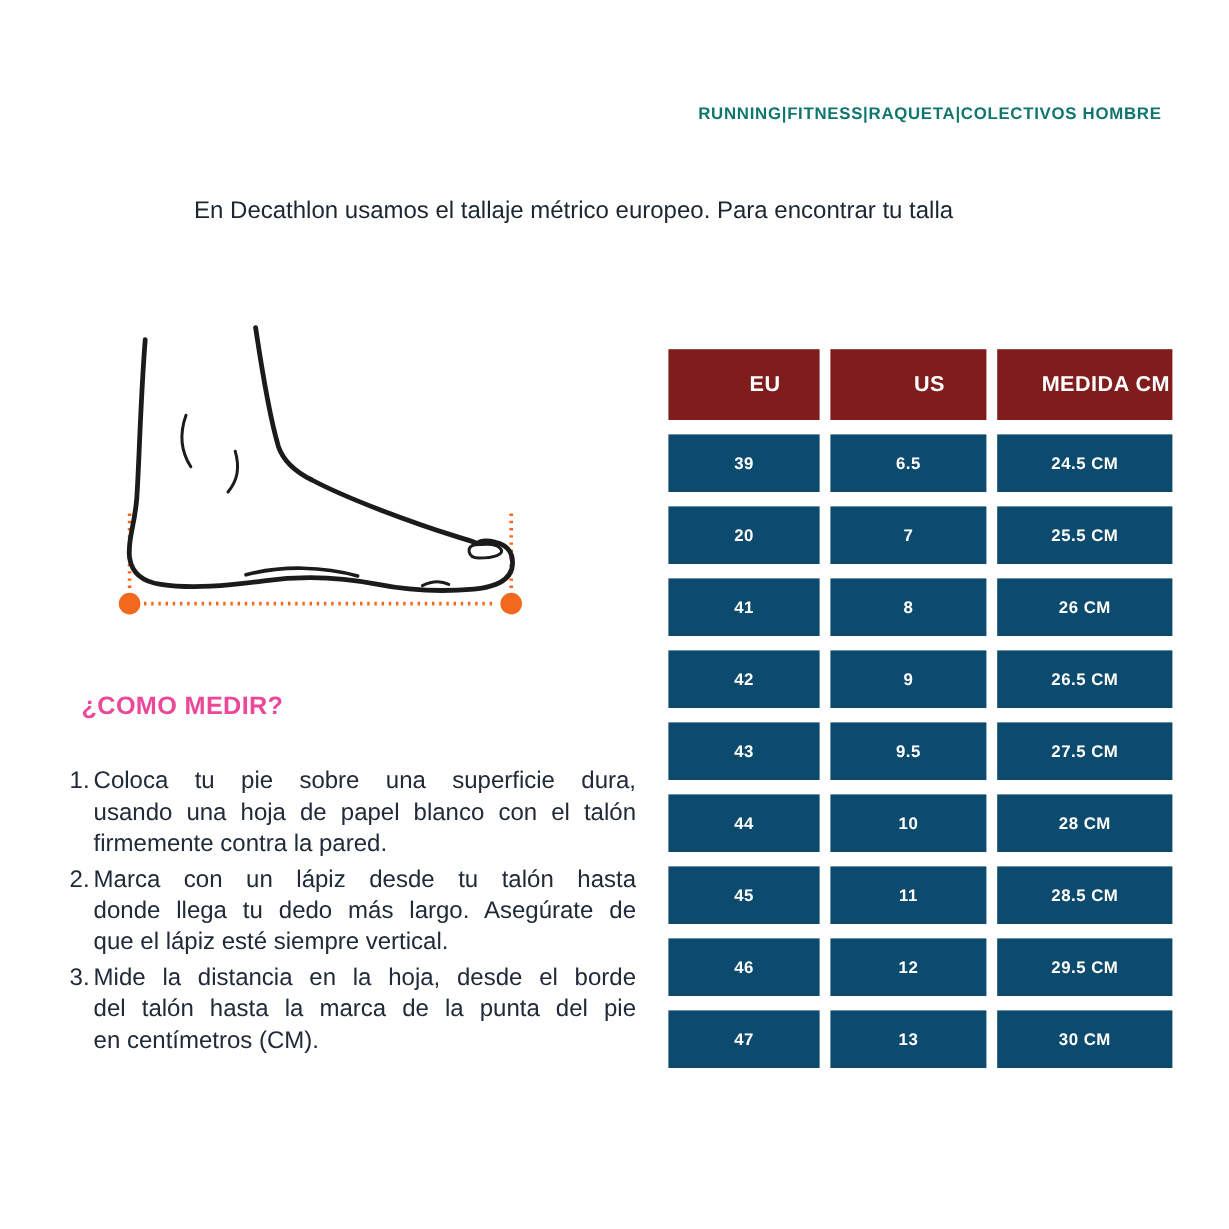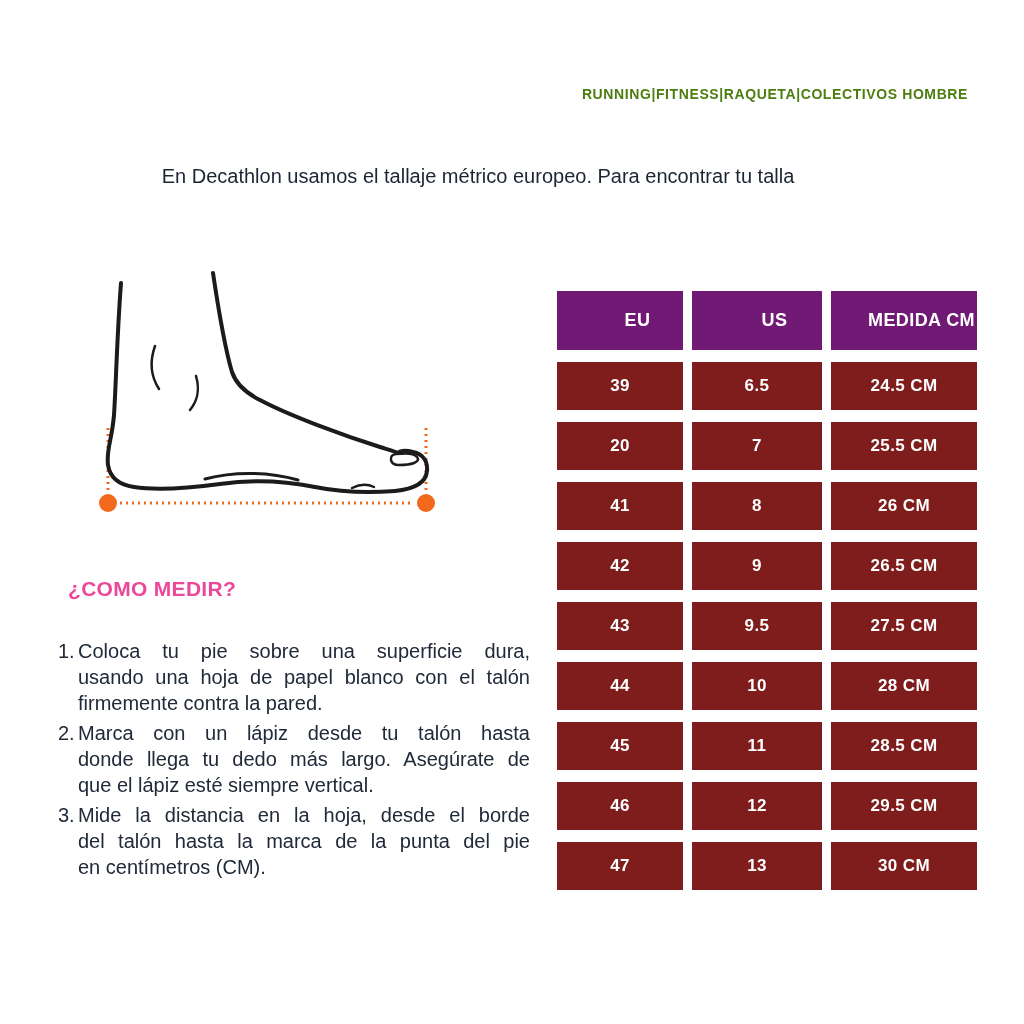--- a/index.html
+++ b/index.html
@@ -4,21 +4,21 @@
 <style>
   html,body{margin:0;padding:0;}
   body{
     width:1024px;height:1024px;position:relative;background:#ffffff;
     font-family:"Liberation Sans", sans-serif;overflow:hidden;
   }
   
   .category-bar{
     position:absolute;top:86px;right:56px;
     font-size:14px;font-weight:bold;letter-spacing:.6px;
-    color:#4d7c0f;white-space:nowrap;
+    color:#0f766e;white-space:nowrap;
   }
   
   .intro{
     position:absolute;top:161px;left:0;width:956px;
     font-size:20px;line-height:30px;color:#1c2532;text-align:center;
   }
   
   .foot-illustration{position:absolute;left:70px;top:260px;width:400px;height:280px;}
   
   .htm-title{
@@ -39,22 +39,22 @@
     position:absolute;left:557px;top:291px;
     display:grid;
     grid-template-columns:126px 130px 146px;
     grid-template-rows:59px repeat(9,48px);
     gap:12px 9px;
   }
   .size-table .cell{
     display:flex;align-items:center;justify-content:center;
     color:#ffffff;font-weight:bold;letter-spacing:.4px;
   }
-  .size-table .head{background:#701a75;font-size:18px;padding-left:35px;}
-  .size-table .data{background:#7f1d1d;font-size:17px;}
+  .size-table .head{background:#7f1d1d;font-size:18px;padding-left:35px;}
+  .size-table .data{background:#0c4a6e;font-size:14px;}
 </style>
 </head>
 <body>
 
 <div class="category-bar">RUNNING|FITNESS|RAQUETA|COLECTIVOS HOMBRE</div>
 
 <div class="intro">
   <div>En Decathlon usamos el tallaje métrico europeo. Para encontrar tu talla</div>
 </div>
 

